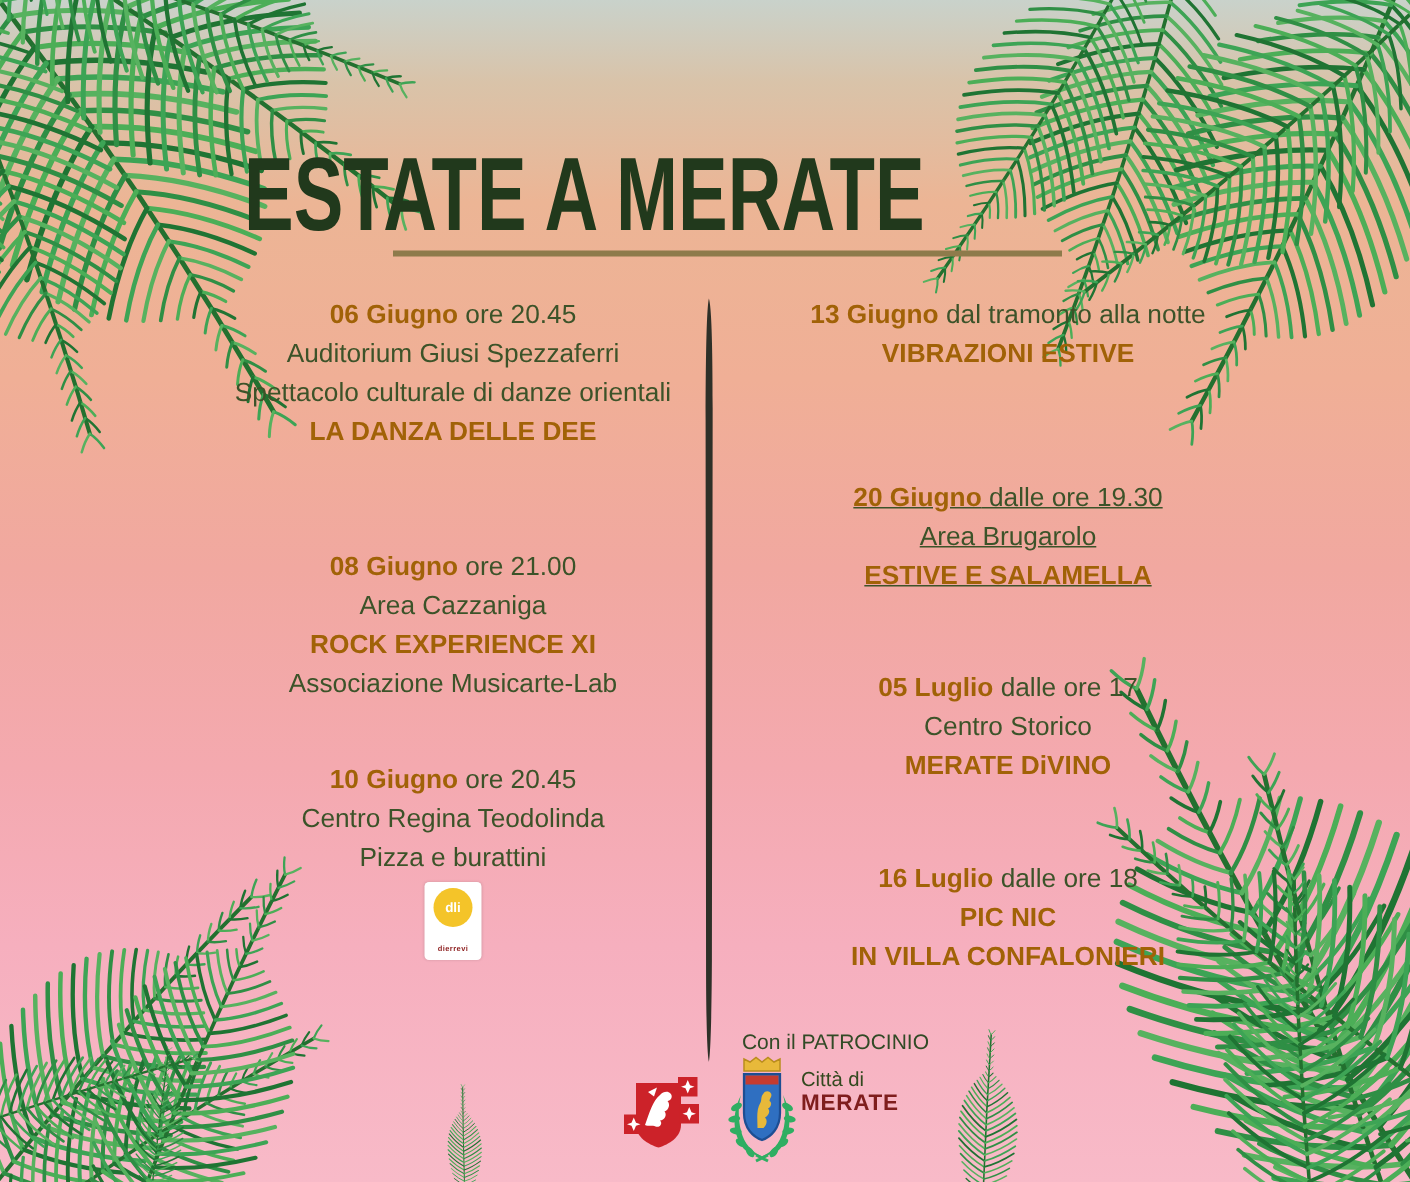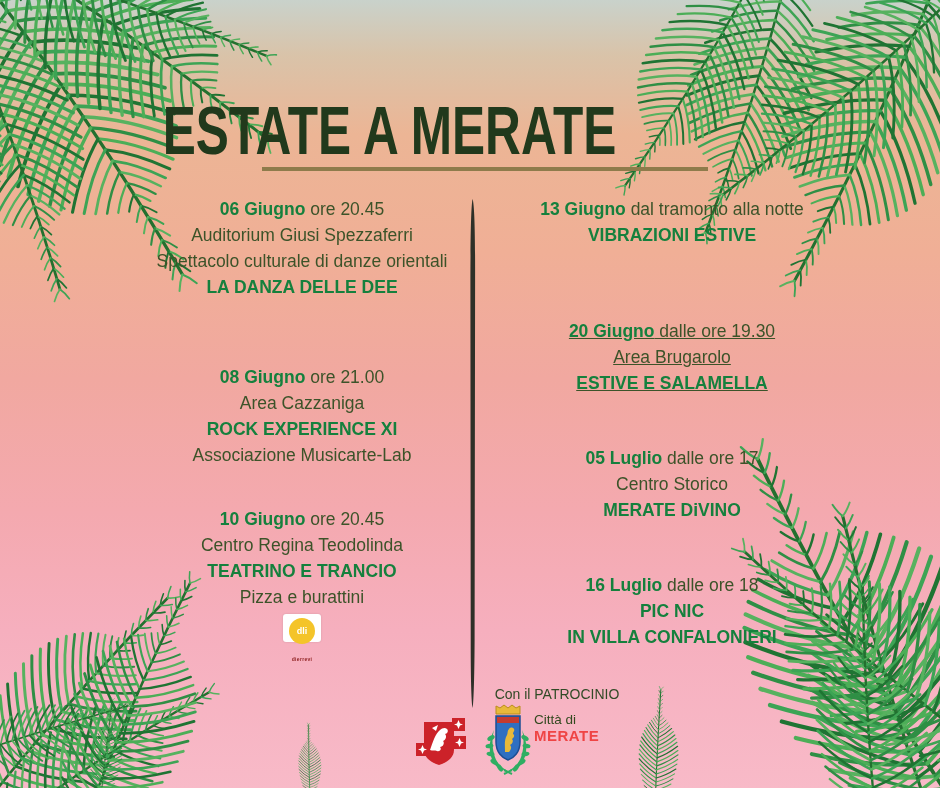--- a/index.html
+++ b/index.html
@@ -24,38 +24,38 @@
   .title-underline{
     position:absolute;left:262px;top:167px;width:446px;height:4px;
     background:#8e7b4b;
   }
 
   .col{position:absolute;text-align:center;color:#3c5329;font-size:17.5px;line-height:26px;}
   #col-left{left:138px;width:328px;top:0;}
   #col-right{left:490px;width:364px;top:0;}
   .event{position:absolute;left:0;width:100%;}
   .ev-line{white-space:normal;}
-  .b{font-weight:bold;color:#15803d;}
+  .b{font-weight:bold;color:#a16207;}
   .ev-logo{margin-top:4px;}
 
   .divider-svg{position:absolute;left:0;top:0;z-index:2;}
 
   .footer-patrocinio{
     position:absolute;left:457px;top:686px;width:200px;text-align:center;
     font-size:14px;color:#314a26;z-index:3;
   }
   .logos-row{position:absolute;left:410px;top:700px;z-index:3;}
   .red-crest{position:absolute;left:6px;top:16px;}
   .merate-crest{position:absolute;left:74px;top:2px;}
   .city-text{position:absolute;left:124px;top:12px;color:#223c14;}
   .city-line1{font-size:13.5px;color:#33491f;}
-  .city-line2{font-size:15px;font-weight:bold;letter-spacing:0.5px;color:#ef4444;}
+  .city-line2{font-size:15px;font-weight:bold;letter-spacing:0.5px;color:#7f1d1d;}
 
   .dierrevi{
-    display:inline-block;width:38px;height:28px;background:#ffffff;border-radius:3px;
+    display:inline-block;width:38px;height:52px;background:#ffffff;border-radius:3px;
     position:relative;box-shadow:0 0 2px rgba(0,0,0,0.15);
   }
   .dierrevi .circ{
     position:absolute;left:6px;top:4px;width:26px;height:26px;border-radius:50%;
     background:#f4c429;color:#ffffff;font-size:9px;font-weight:bold;
     line-height:26px;text-align:center;
   }
   .dierrevi .nm{
     position:absolute;left:0;top:32px;width:38px;text-align:center;
     font-size:5px;color:#8c1d1d;font-weight:bold;letter-spacing:0.3px;
@@ -1308,21 +1308,20 @@
       </div>
       <div class="event" style="top: 364px;">
         <div class="ev-line"><span class="b">08 Giugno</span><span> ore 21.00</span></div>
         <div class="ev-line">Area Cazzaniga</div>
         <div class="ev-line b">ROCK EXPERIENCE XI</div>
         <div class="ev-line">Associazione Musicarte-Lab</div>
       </div>
       <div class="event" style="top: 506px;">
         <div class="ev-line"><span class="b">10 Giugno</span><span> ore 20.45</span></div>
         <div class="ev-line">Centro Regina Teodolinda</div>
-        <div class="ev-line b">TEATRINO E TRANCIO</div>
         <div class="ev-line">Pizza e burattini</div>
         <div class="ev-logo"><span class="dierrevi"><span class="circ">dli</span><span class="nm">dierrevi</span></span></div>
       </div>
     </div>
   <div id="col-right" class="col">
       <div class="event" style="top: 196px;">
         <div class="ev-line"><span class="b">13 Giugno</span><span> dal tramonto alla notte</span></div>
         <div class="ev-line b">VIBRAZIONI ESTIVE</div>
       </div>
       <div class="event" style="top: 318px; text-decoration: underline;">

